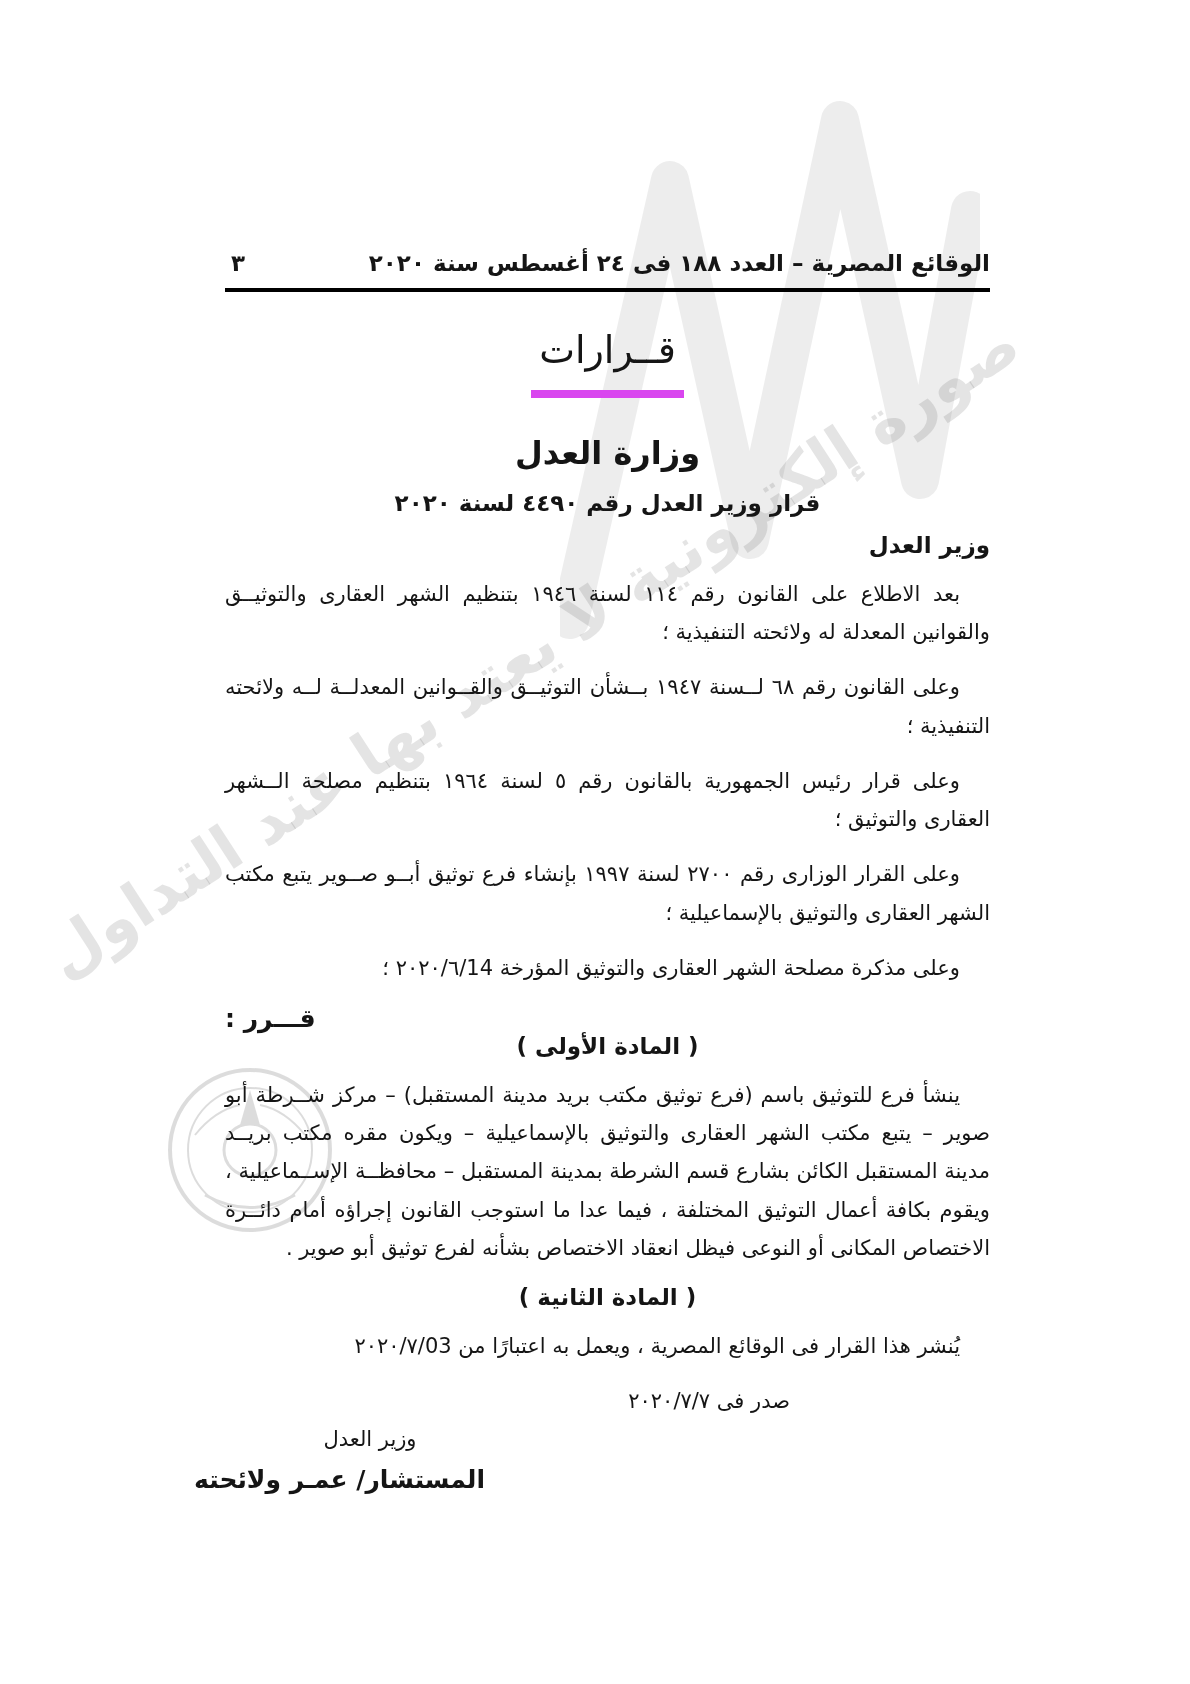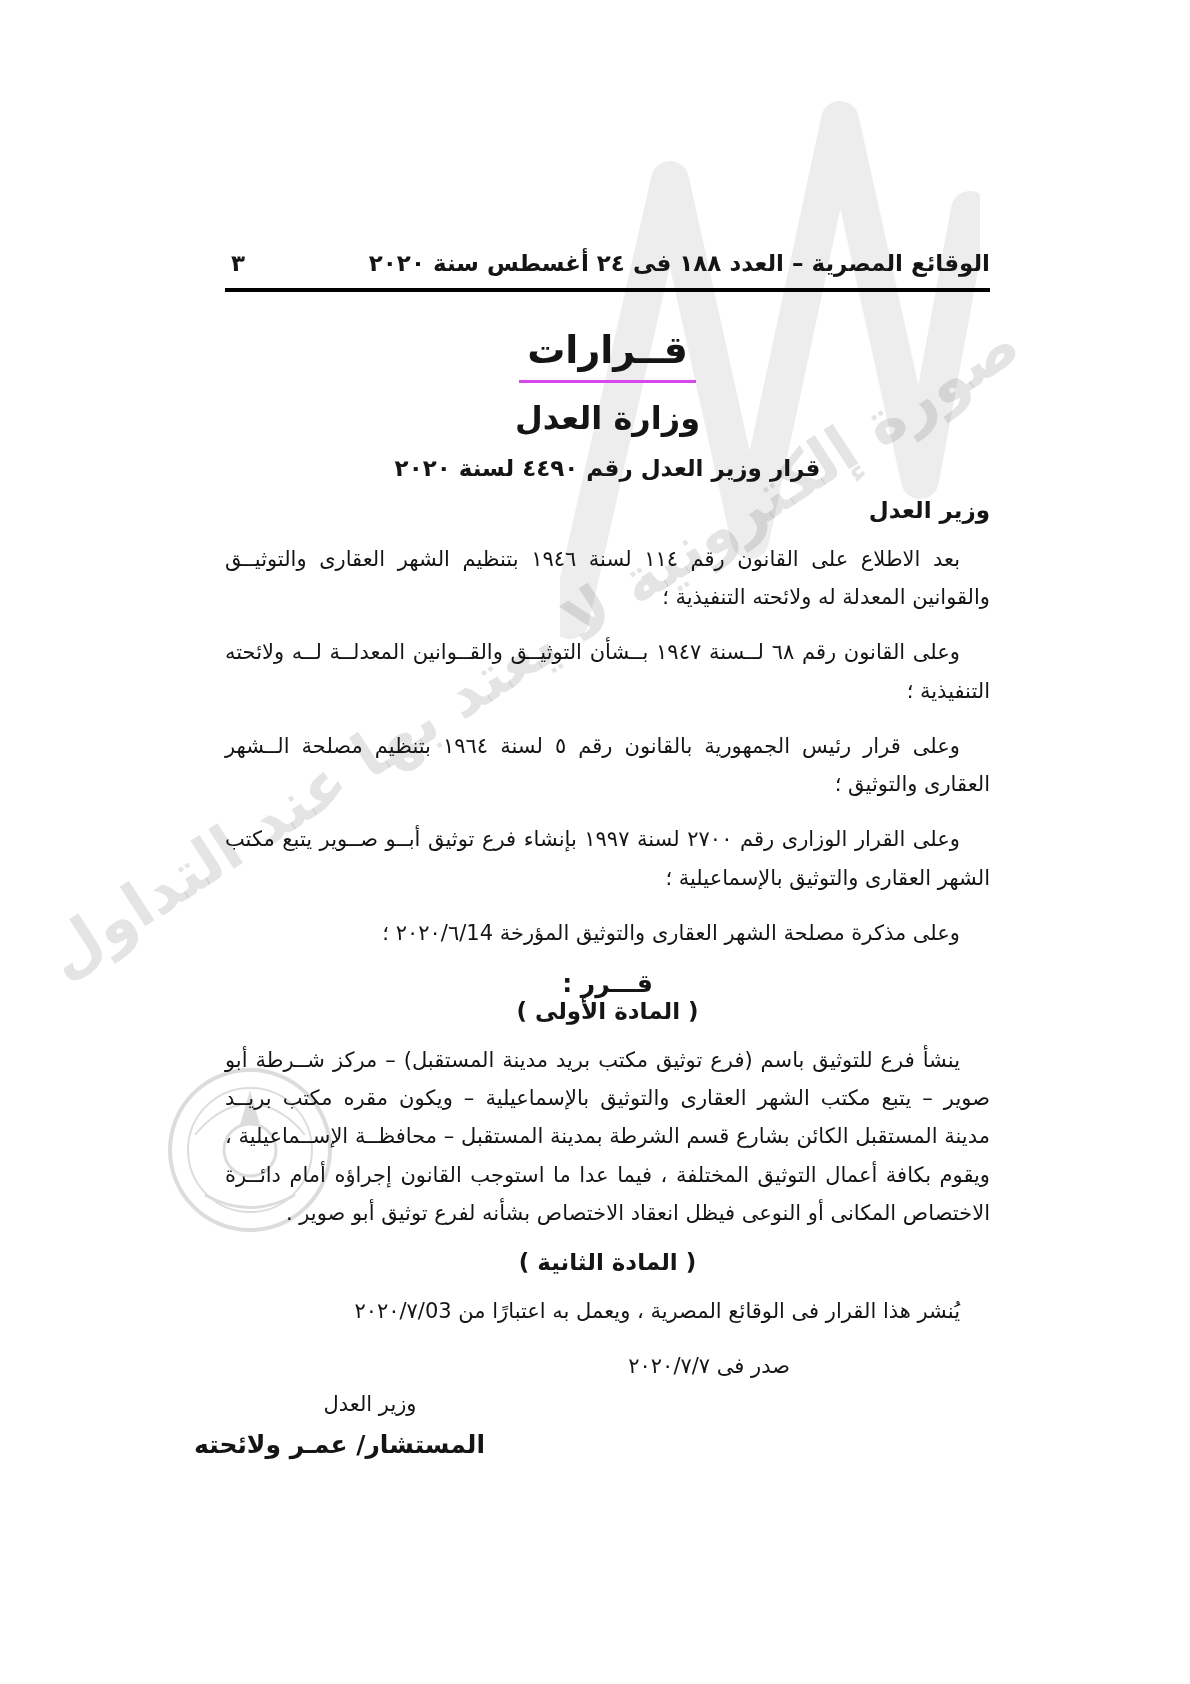--- a/index.html
+++ b/index.html
@@ -74,29 +74,29 @@
   .header-title { white-space: nowrap; }
   .page-number { padding-left: 6px; }
 
   .section-title-wrap {
     text-align: center;
     margin-top: 36px;
   }
   .section-title {
     display: inline-block;
     font-size: 38px;
-    font-weight: bold;
-    border-bottom: 3px solid #d946ef;
-    padding: 0 8px 8px 8px;
+    font-weight: normal;
+    border-bottom: 8px solid #d946ef;
+    padding: 0 8px 18px 8px;
   }
   .ministry {
     text-align: center;
     font-size: 32px;
     font-weight: bold;
-    margin-top: 16px;
+    margin-top: 36px;
   }
   .decree-title {
     text-align: center;
     font-size: 23px;
     font-weight: bold;
     margin-top: 18px;
   }
   .opening {
     font-size: 23px;
     font-weight: bold;
@@ -106,21 +106,21 @@
     font-size: 21px;
     line-height: 1.82;
     text-align: justify;
     text-indent: 30px;
     margin: 17px 0;
   }
   .single-line {
     text-align: right;
   }
   .decreed {
-    text-align: center;
+    text-align: left;
     font-size: 25px;
     font-weight: bold;
     margin-top: 8px;
   }
   .article-heading {
     text-align: center;
     font-size: 23px;
     font-weight: bold;
     margin-top: 0;
   }

